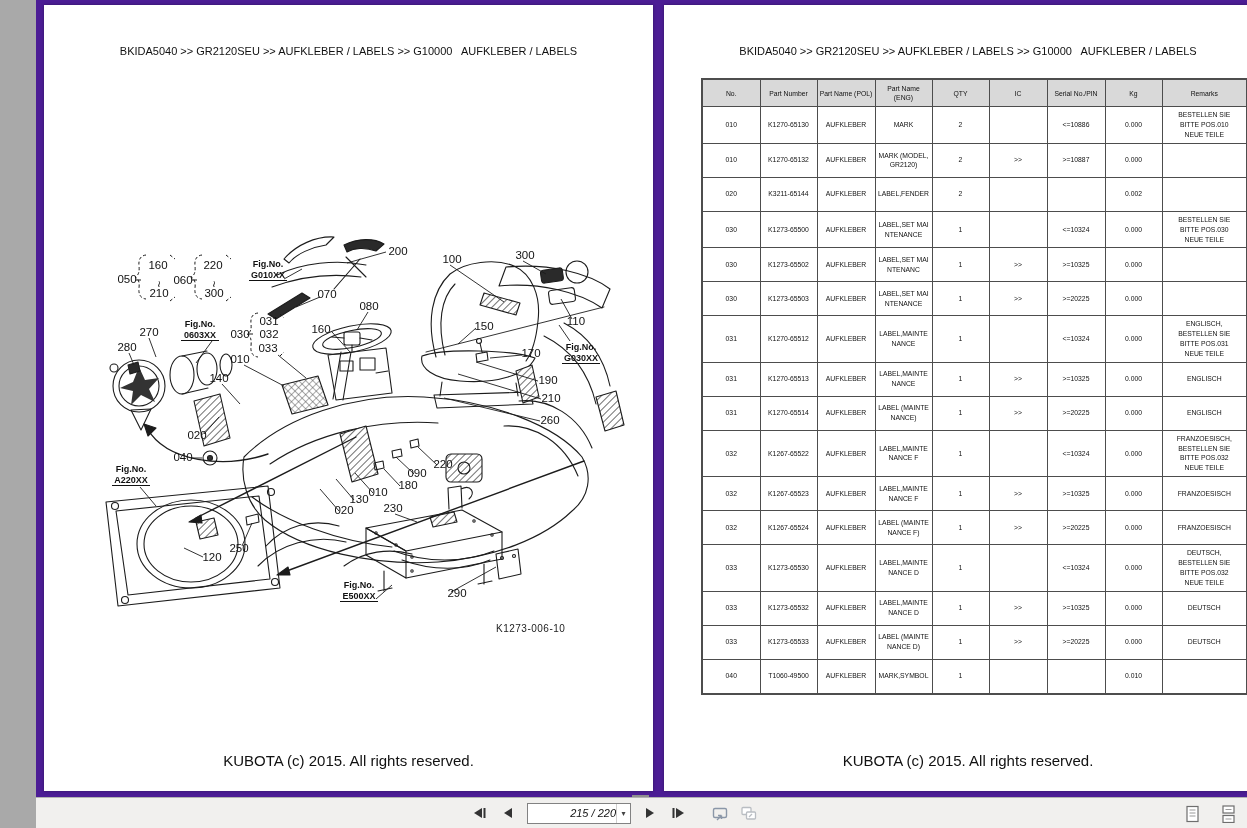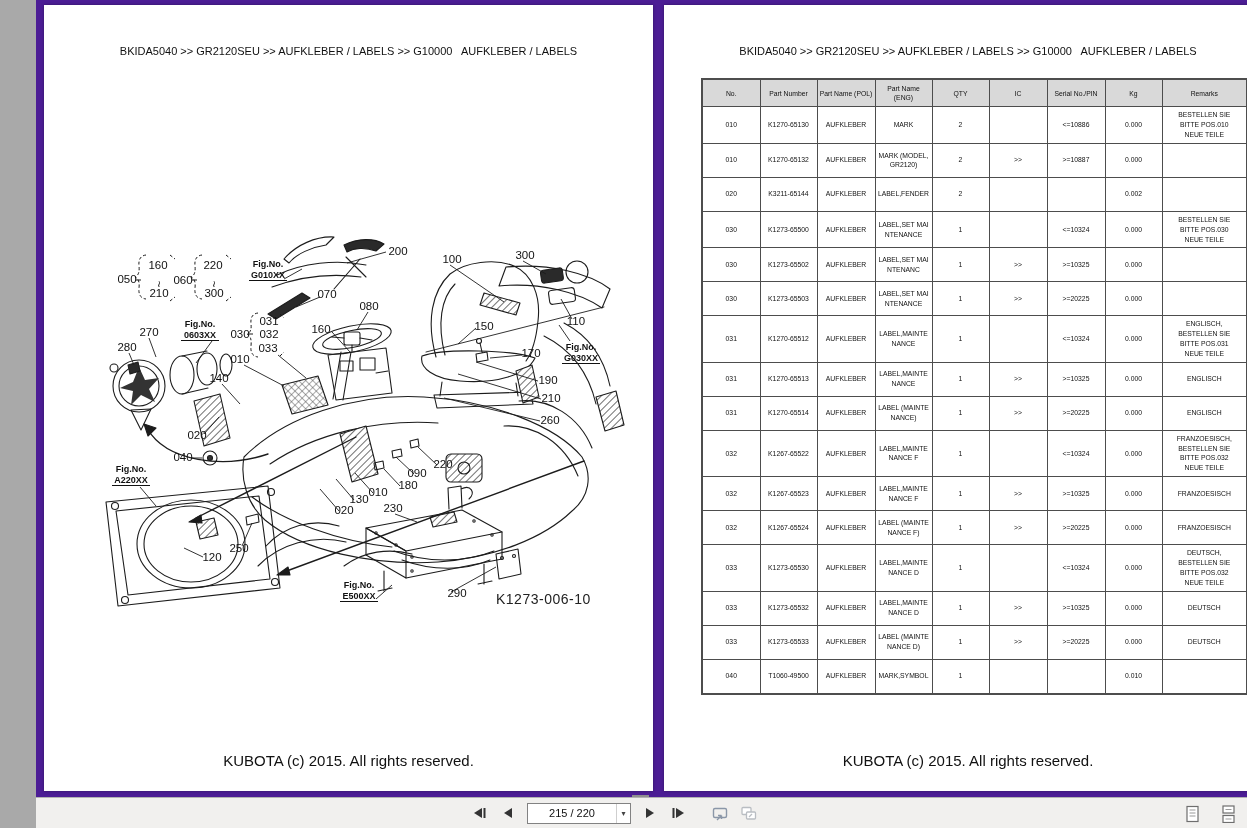--- a/index.html
+++ b/index.html
@@ -5,21 +5,21 @@
   html,body{margin:0;padding:0;background:#a9a9a9;}
   .stage{position:relative;width:1247px;height:828px;background:#4c1d95;overflow:hidden;
          font-family:"Liberation Sans",sans-serif;margin-left:36px;}
   .page{position:absolute;top:5px;height:786px;background:#ffffff;box-shadow:0 0 3px rgba(0,0,0,.35);}
   .page-left{left:8px;width:609px;}
   .page-right{left:628px;width:608px;}
   .breadcrumb{position:absolute;top:40px;left:0;width:100%;text-align:center;
               font-size:11px;color:#111;white-space:pre;}
   .page-footer{position:absolute;top:747px;left:0;width:100%;text-align:center;
                font-size:15px;color:#111;}
-  .drawing-number{position:absolute;left:452px;top:586px;font-size:14px;color:#222;letter-spacing:.5px;}
+  .drawing-number{position:absolute;left:452px;top:618px;font-size:10px;color:#222;letter-spacing:.5px;}
 
   
   .diagram{position:absolute;left:0;top:0;width:609px;height:786px;}
   .callout{font:11.5px "Liberation Sans",sans-serif;fill:#111;text-anchor:middle;}
   .figtxt{font:bold 9px "Liberation Sans",sans-serif;fill:#111;text-anchor:middle;}
 
   
   .parts-table{position:absolute;left:37px;top:73px;width:545px;border-collapse:collapse;
                table-layout:fixed;border:2px solid #4d4d4d;}
   .parts-table th{background:#d9d9d9;font-weight:normal;font-size:6.8px;color:#111;
@@ -32,21 +32,21 @@
   .toolbar{position:absolute;left:0;top:797px;width:1247px;height:31px;background:#f1f0ee;
            border-top:1px solid #b3b3b3;}
   .tb-center{position:absolute;left:433px;top:4px;display:flex;align-items:center;gap:7px;}
   .tb-right{position:absolute;right:8px;top:4px;display:flex;align-items:center;gap:14px;}
   .tb-btn{background:none;border:none;padding:1px;width:22px;height:22px;display:flex;
           align-items:center;justify-content:center;cursor:pointer;}
   .tb-btn.view{width:22px;height:24px;border:1px solid transparent;}
   .tb-btn.view.active{background:#cfe3f8;border:1px dotted #6f9fd8;}
   .page-combo{display:flex;align-items:center;width:102px;height:19px;background:#fff;
               border:1px solid #828282;cursor:pointer;}
-  .combo-text{flex:1;text-align:center;font-size:11px;color:#111;}
+  .combo-text{flex:1;text-align:right;font-size:11px;color:#111;font-style:italic;}
   .combo-arrow{width:13px;font-size:8px;color:#444;border-left:1px solid #cfcfcf;height:100%;
                display:flex;align-items:center;justify-content:center;}
   .divider-handle{position:absolute;left:596px;top:795px;width:17px;height:6px;background:#8f8f8f;}
 
   
   .scrollbar-track{position:absolute;right:0;top:0;width:10px;height:797px;background:#b7b7b7;}
   .scrollbar-thumb{position:absolute;left:1px;top:5px;width:8px;height:253px;background:#909090;
                    border:1px solid #7a7a7a;box-sizing:border-box;cursor:pointer;}
 </style>
 </head>

